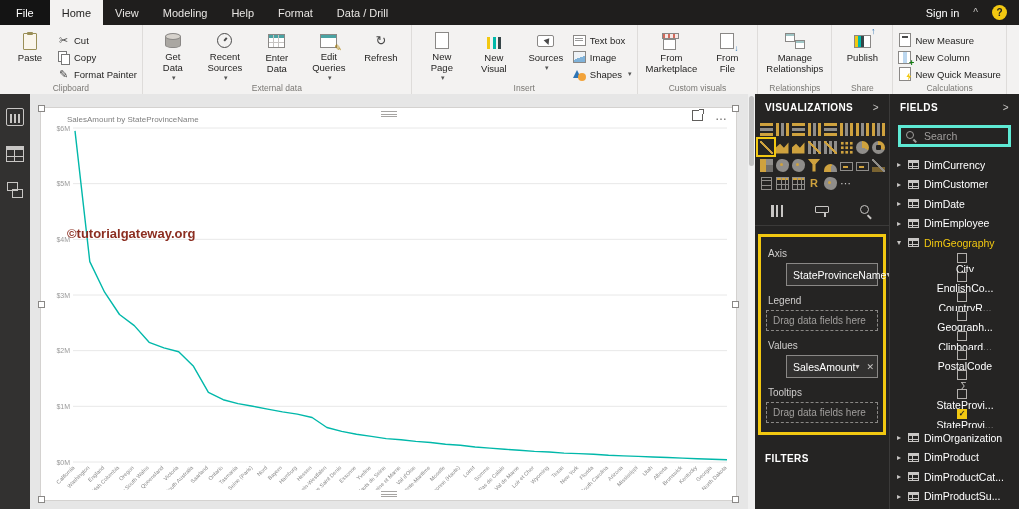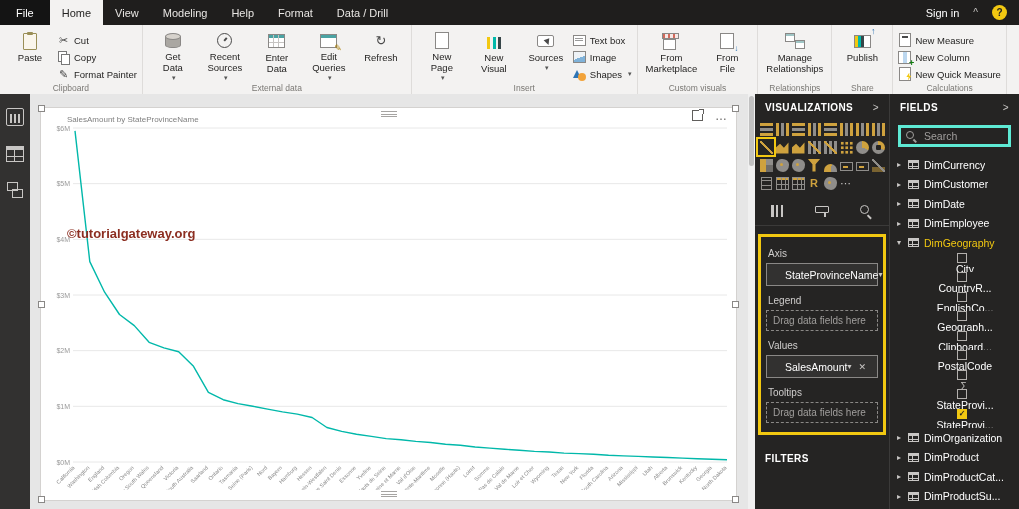--- a/index.html
+++ b/index.html
@@ -149,21 +149,21 @@
   #vis-tabs{display:flex;gap:30px;padding:10px 0 8px 16px;border-bottom:1px solid #3b3a39;margin-top:4px;}
   .vtab{position:relative;width:14px;height:12px;cursor:pointer;}
   .vt-fields{background:linear-gradient(90deg,#c8c6c4 0 2.5px,transparent 2.5px 5px,#c8c6c4 5px 7.5px,transparent 7.5px 10px,#c8c6c4 10px 12.5px,transparent 12.5px);}
   .vt-format::before{content:"";position:absolute;top:1px;left:0;width:12px;height:5px;border:1px solid #c8c6c4;border-radius:1px;}
   .vt-format::after{content:"";position:absolute;top:7px;left:9px;width:2px;height:5px;background:#c8c6c4;}
   .vt-search::before{content:"";position:absolute;top:0;left:1px;width:7px;height:7px;border:1.5px solid #c8c6c4;border-radius:50%;}
   .vt-search::after{content:"";position:absolute;bottom:0;right:1px;width:5px;height:1.5px;background:#c8c6c4;transform:rotate(45deg);}
   #wells{margin:8px 3px 0;border:3px solid var(--yellow);padding:2px 5px 9px;}
   .well-label{font-size:10px;color:#d0cecd;margin:9px 2px 4px;}
   .pill{height:21px;border:1px solid #8a8886;background:var(--panel2);display:flex;align-items:center;
-        padding:0 18px;font-size:10.5px;color:#fff;cursor:pointer;}
+        padding:0 6px;font-size:10.5px;color:#fff;cursor:pointer;margin-left:20px;}
   .pill .pc{margin-left:auto;color:var(--psub);font-size:8px;}
   .pill .px{margin-left:7px;color:var(--psub);font-size:9px;}
   .drop{height:21px;border:1px dashed #8a8886;display:flex;align-items:center;padding:0 6px;
         font-size:10px;color:#a19f9d;box-sizing:border-box;}
   .p-header.filters{margin-top:10px;}
 
   
   #fields-panel{position:absolute;left:889px;top:94px;width:130px;height:415px;background:var(--panel);
                 color:var(--ptext);border-left:1px solid #3b3a39;box-sizing:border-box;overflow:hidden;}
   .searchbox{margin:6px 8px 8px;height:22px;border:3px solid #5eead4;display:flex;align-items:center;
@@ -549,25 +549,25 @@
           <span class="chev">▾</span>
           <span class="tbl-ic"></span>
           <span class="name">DimGeography</span>
         </div>
         <div class="frow field">
           <span class="cb"></span>
           <span class="name">City</span>
         </div>
         <div class="frow field">
           <span class="cb"></span>
+          <span class="name">EnglishCo...</span>
+        </div>
+        <div class="frow field">
+          <span class="cb"></span>
           <span class="name">CountryR...</span>
-        </div>
-        <div class="frow field">
-          <span class="cb"></span>
-          <span class="name">EnglishCo...</span>
         </div>
         <div class="frow field">
           <span class="cb"></span>
           <span class="name">Geograph...</span>
         </div>
         <div class="frow field">
           <span class="cb"></span>
           <span class="name">Clipboard...</span>
         </div>
         <div class="frow field">

